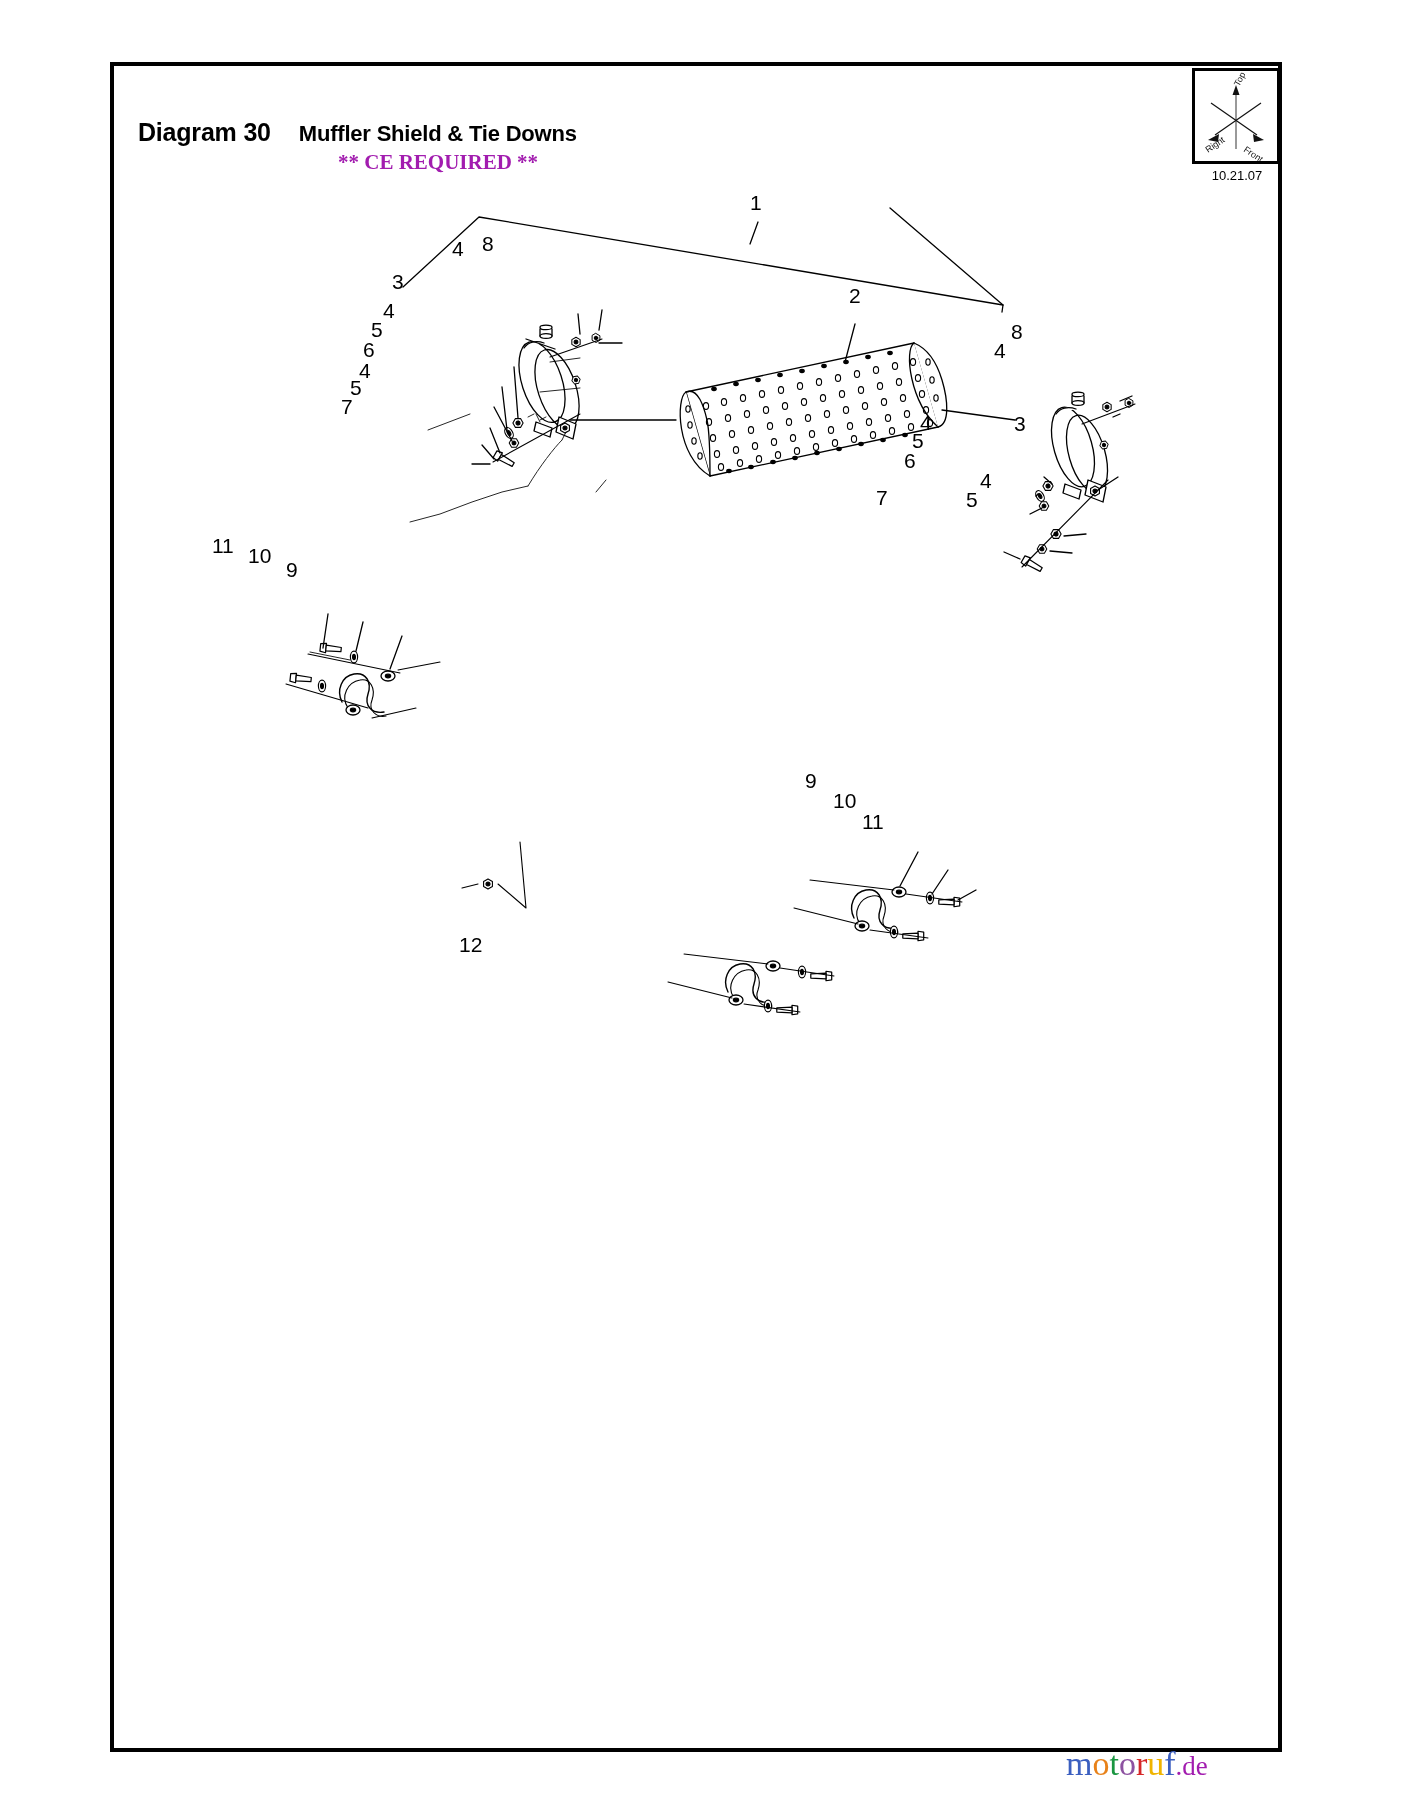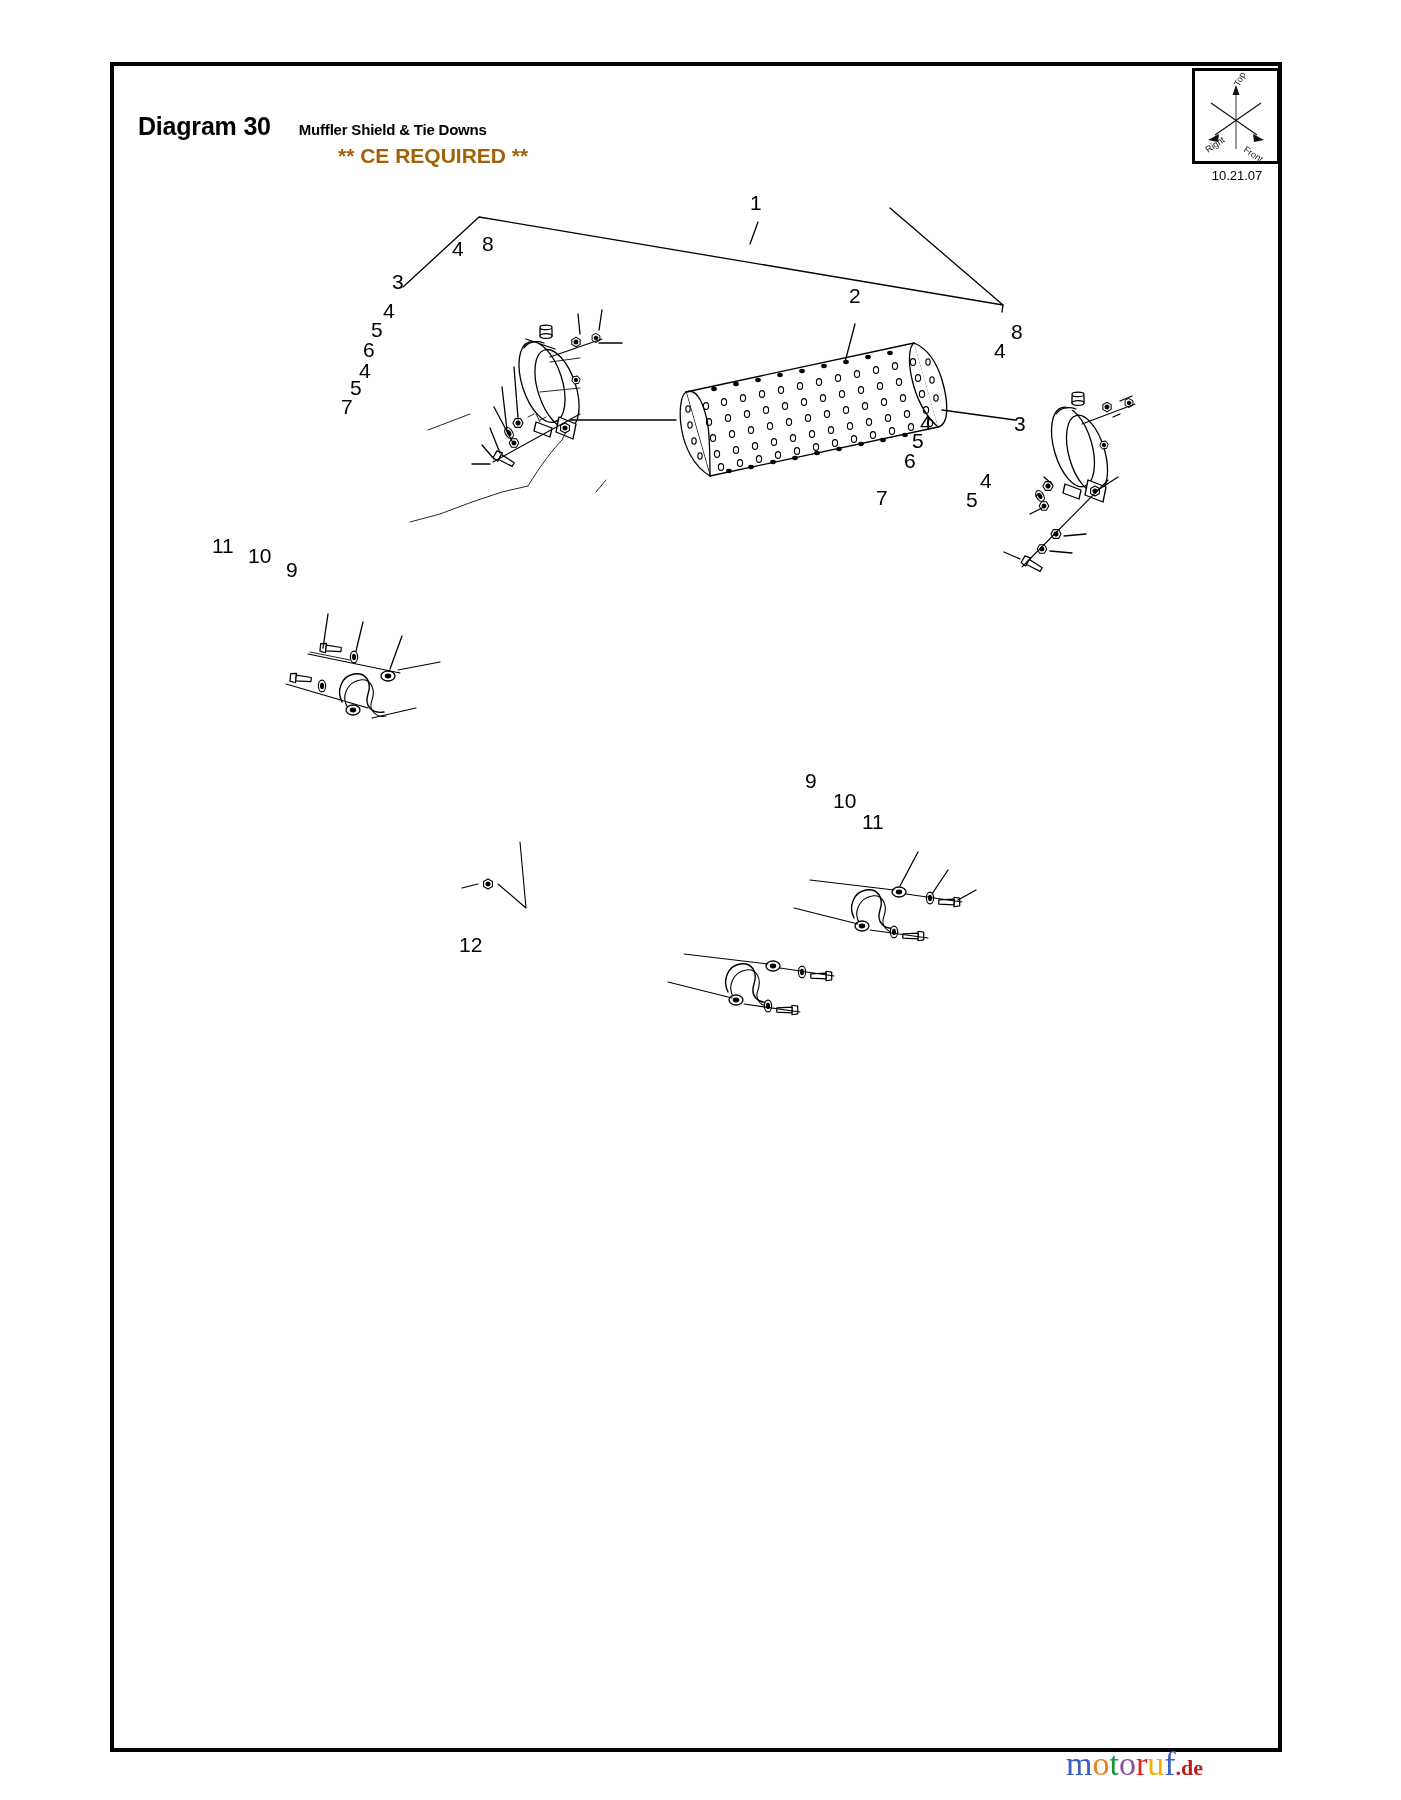--- a/index.html
+++ b/index.html
@@ -40,30 +40,31 @@
     color: #000;
     white-space: nowrap;
     letter-spacing: -0.2px;
   }
   .title-num {
     display: inline-block;
   }
   .title-name {
     display: inline-block;
     margin-left: 28px;
-    font-size: 15px;
+    font-size: 22px;
     margin-top: 16px;
   }
   #diagram-subtitle {
     font-size: 21px;
     font-weight: bold;
-    color: #a16207;
+    color: #a21caf;
     margin-top: 3px;
     margin-left: 200px;
     white-space: nowrap;
+    font-family: Liberation Serif, serif;
   }
 
   
   #compass-box {
     position: absolute;
     left: 1192px;
     top: 68px;
     width: 88px;
     height: 96px;
     border: 3px solid #000;
@@ -111,24 +112,23 @@
     letter-spacing: 0px;
     white-space: nowrap;
   }
   #watermark .l1 { color: #3b5fc0; }
   #watermark .l2 { color: #e8821a; }
   #watermark .l3 { color: #1a9641; }
   #watermark .l4 { color: #8d52a1; }
   #watermark .l5 { color: #d62728; }
   #watermark .l6 { color: #f0b400; }
   #watermark .tld {
-    color: #b91c1c;
-    font-size: 22px;
+    color: #a21caf;
+    font-size: 27px;
     vertical-align: baseline;
-    font-weight: bold;
   }
 </style>
 </head>
 <body>
 
 <div id="page-frame"></div>
 
 <div id="title-block">
   <div id="diagram-title-line1">
     <span class="title-num">Diagram 30</span><span class="title-name">Muffler Shield &amp; Tie Downs</span>

